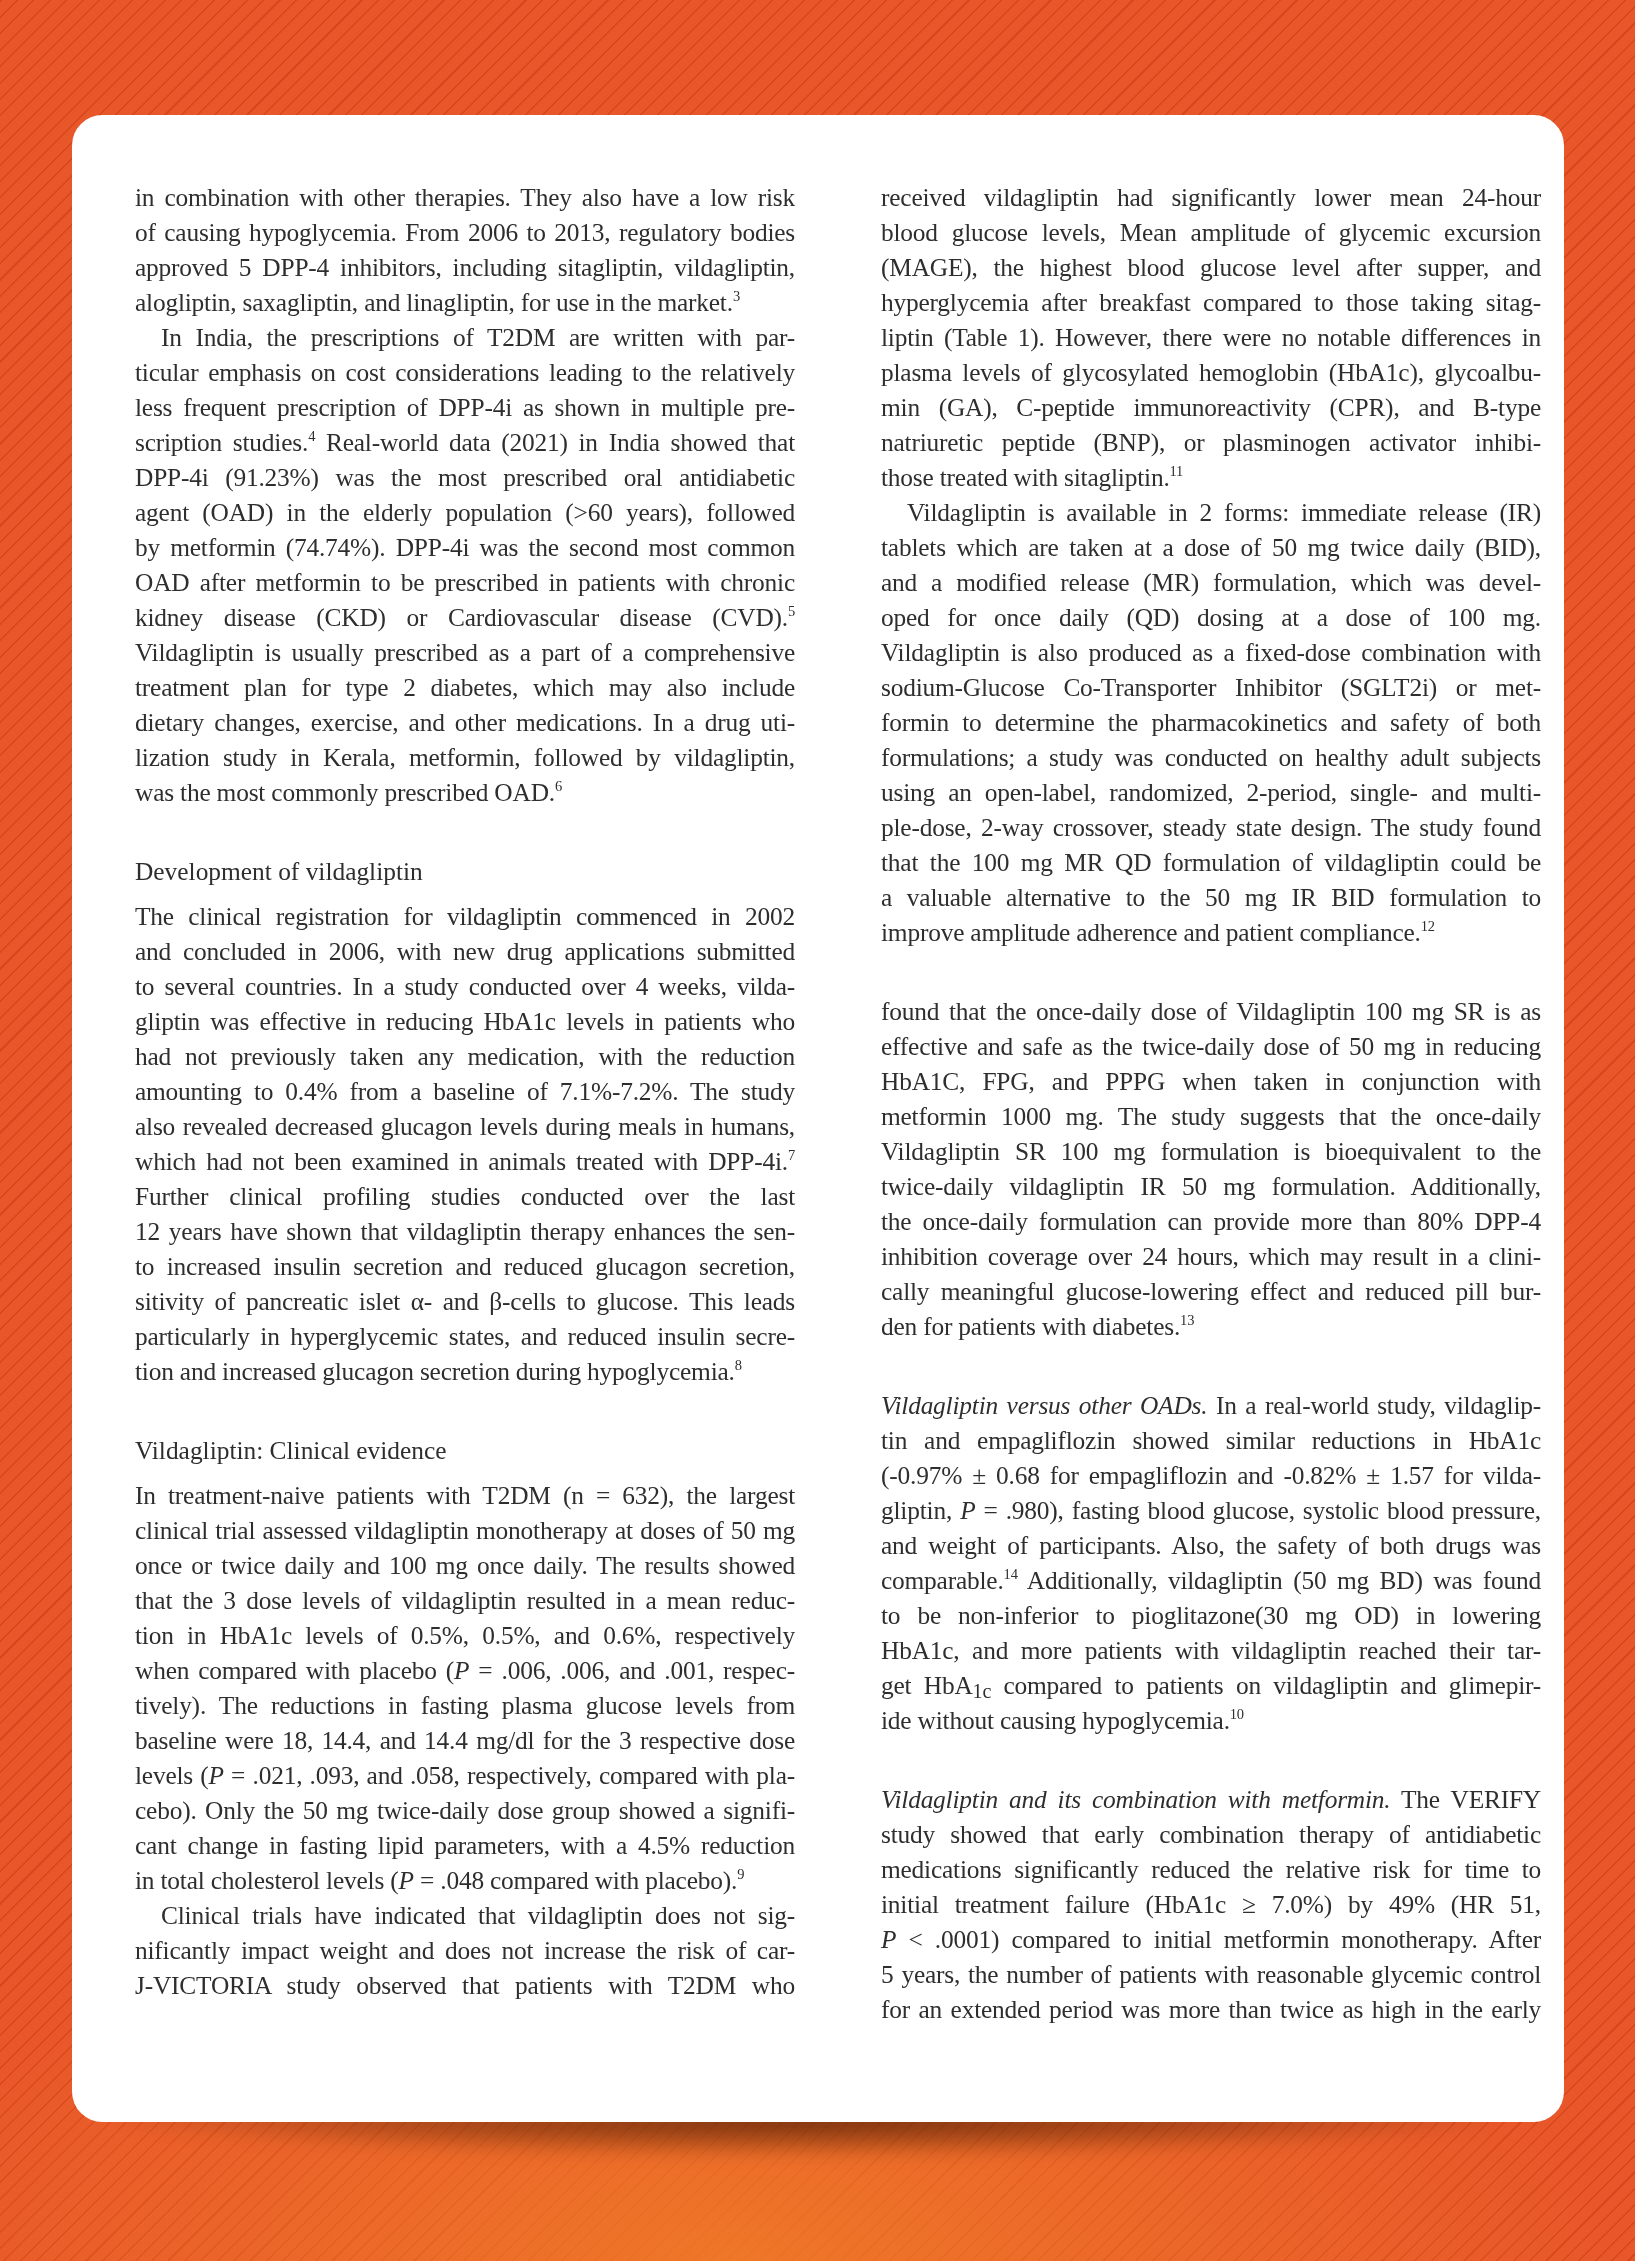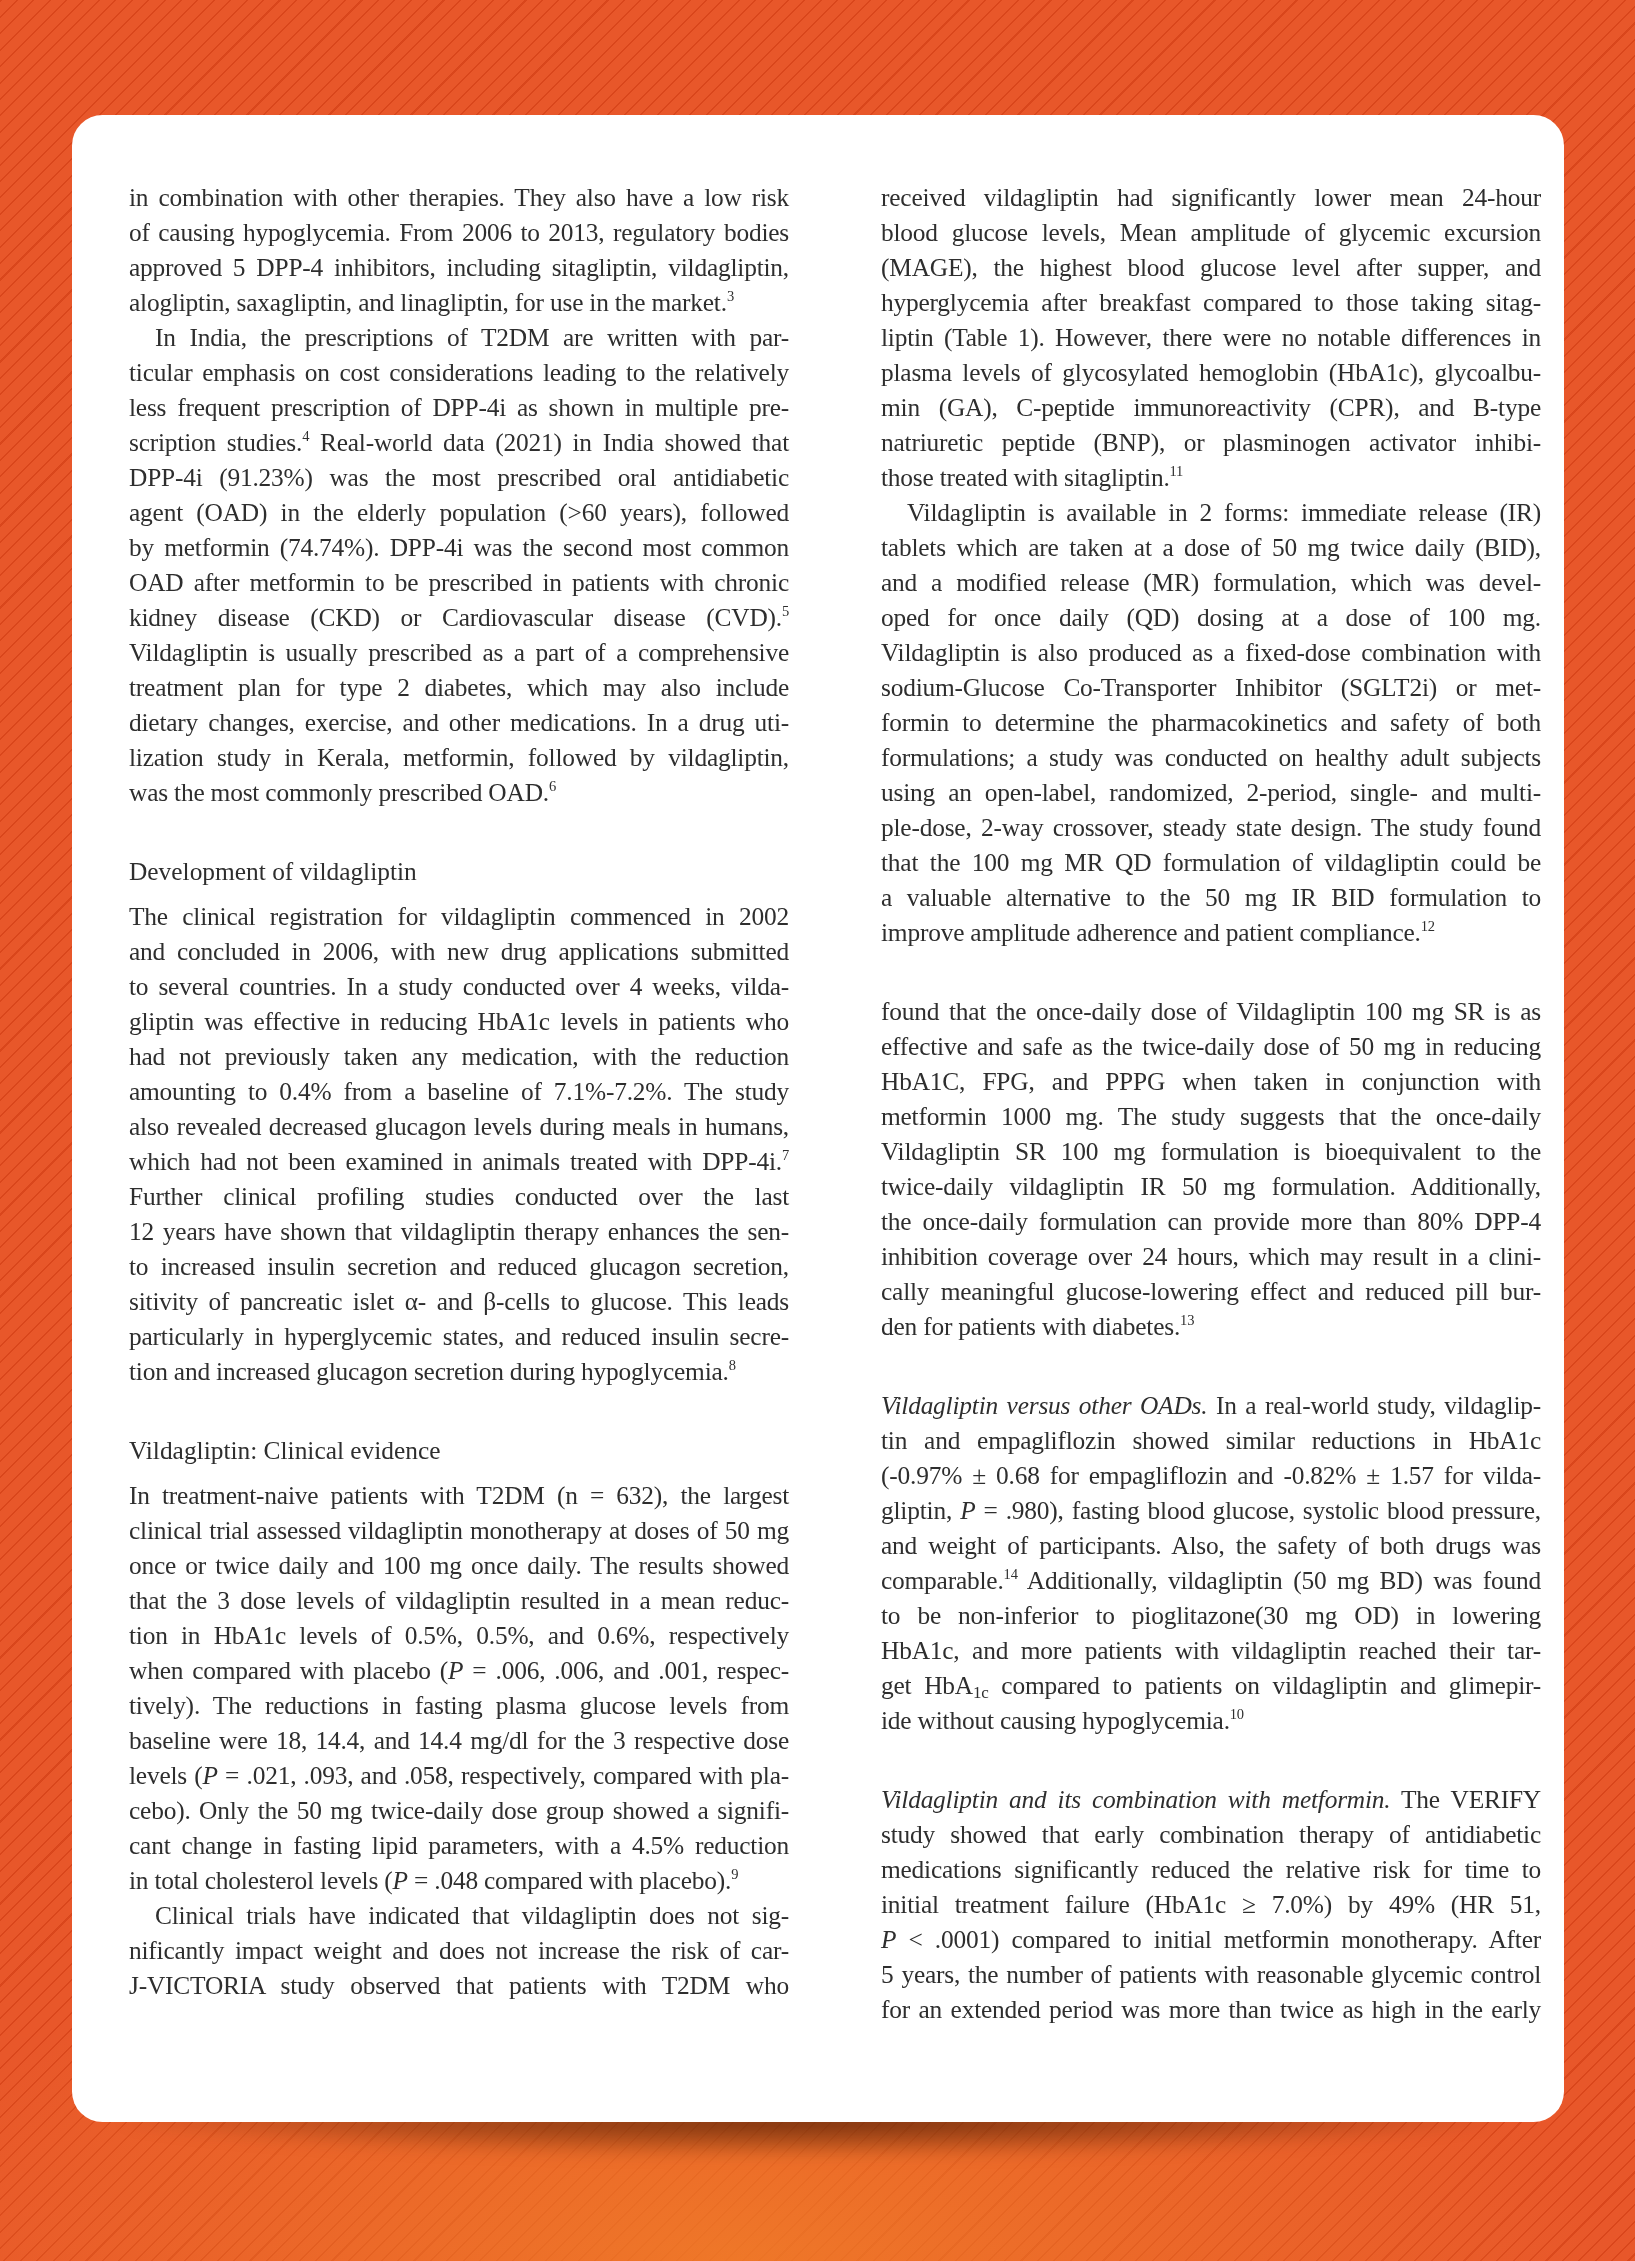--- a/index.html
+++ b/index.html
@@ -25,37 +25,37 @@
     filter: blur(7.3px);
   }
   .card {
     position: absolute; left: 72px; top: 115px; width: 1492px; height: 2007px;
     background: #ffffff; border-radius: 30.5px;
   }
   .col {
     position: absolute; top: 180px; width: 660px;
     color: #2e2e2e; font-size: 25.4px; line-height: 35px;
   }
-  .col.left { left: 129px; }
+  .col.left { left: 135px; }
   .col.right { left: 849px; margin-left: 32px; }
   .line {
     display: block; height: 35px; white-space: nowrap;
     text-align: justify; text-align-last: justify;
     letter-spacing: -0.2px;
   }
   .line.last { text-align-last: left; }
   .line.indent { text-indent: 26px; }
   .gap { display: block; height: 44px; }
   .heading {
     display: block; height: 35px; white-space: nowrap;
     margin-bottom: 10.2px;
   }
   .runin { font-style: italic; }
   sup { font-size: 14.5px; line-height: 0; vertical-align: 10.2px; }
-  sub { font-size: 17px; line-height: 0; vertical-align: -4.4px; font-family: Liberation Serif, serif; }
+  sub { font-size: 20px; line-height: 0; vertical-align: -4.4px; font-family: Liberation Serif, serif; }
   i { font-style: italic; }
 </style>
 </head>
 <body>
 
 <div class="bg"></div>
 <div class="bg-glow"></div>
 <div class="shadow"></div>
 <div class="card"></div>
 

